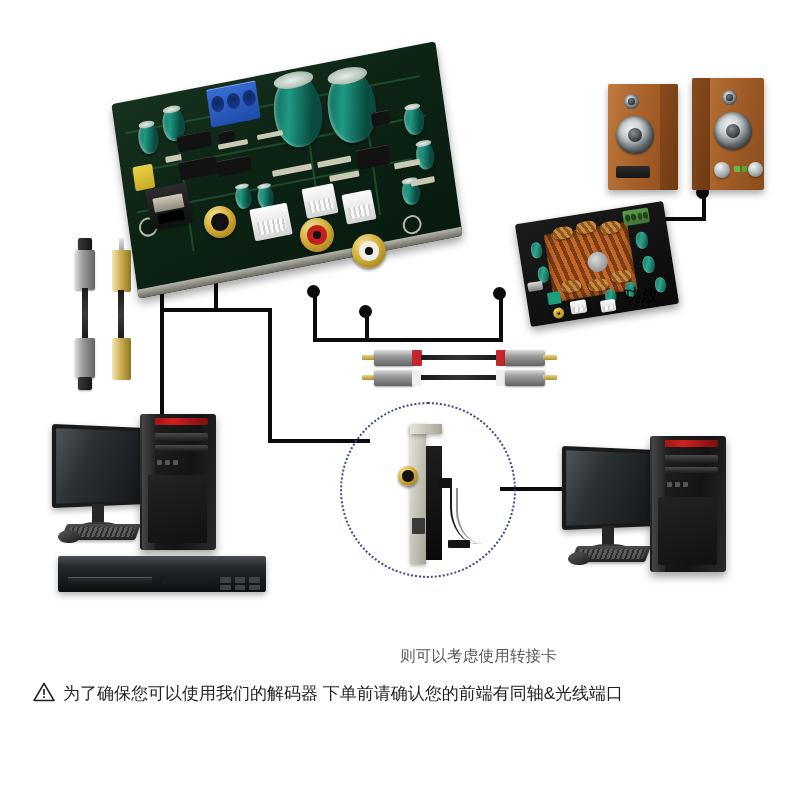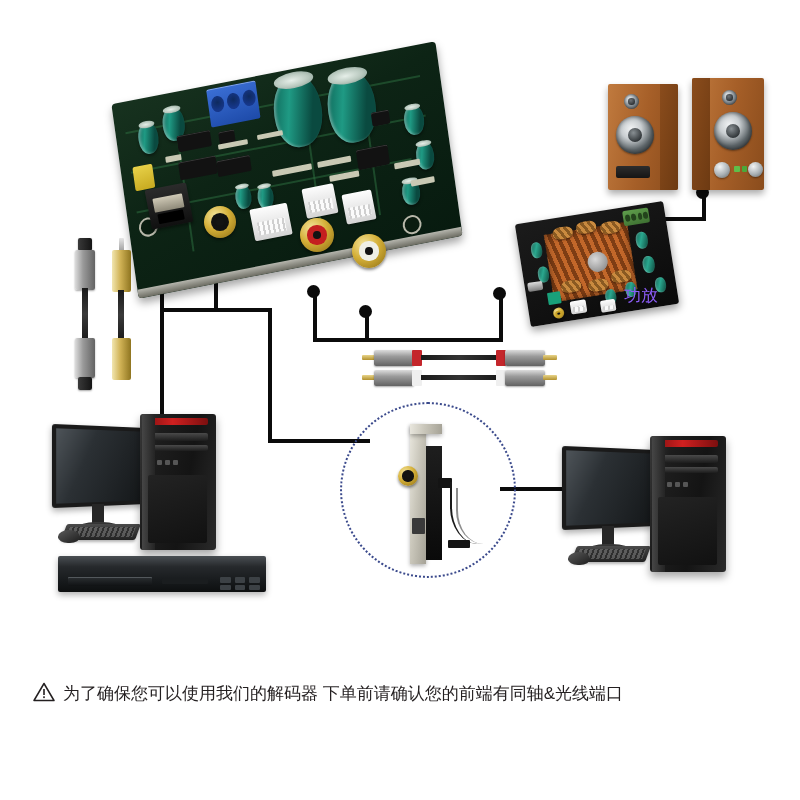--- a/index.html
+++ b/index.html
@@ -41,21 +41,21 @@
   }
   .note {
     position: absolute;
     color: #231f20;
     font-size: 17px;
     line-height: 27px;
     white-space: nowrap;
   }
   .label-cn {
     position: absolute;
-    color: #8b5cf6;
+    color: #000000;
     font-size: 17px;
     white-space: nowrap;
   }
   .warn-tri { position:absolute; }
 
   
   .dotcircle {
     position: absolute;
     border: 2px dotted #3b4a8c;
     border-radius: 50%;
@@ -565,20 +565,21 @@
           <b></b>
       </div>
       <div style="position:absolute; left:2%; top:0; width:18%; height:100%;
                   background: linear-gradient(90deg,#464646,#242424);"></div>
       <div style="position:absolute; left:10%; top:45%; width:78%; height:50%;
                   background: linear-gradient(160deg,#232323,#111); border-radius:2px;"></div>
     </div>
   </div>
 
 
+  <div class="caption" style="left:400px; top:645px;">则可以考虑使用转接卡</div>
 
   <div class="warn-tri" style="left:33px; top:682px;">
     <svg width="22" height="20" viewBox="0 0 22 20" aria-hidden="true">
       <polygon points="11,1.5 21,18.5 1,18.5" fill="none" stroke="#231f20" stroke-width="1.5" stroke-linejoin="round"></polygon>
       <rect x="10.2" y="7" width="1.6" height="6" fill="#231f20"></rect>
       <rect x="10.2" y="14.3" width="1.6" height="1.8" fill="#231f20"></rect>
     </svg>
   </div>
   <div class="note" style="left:63px; top:680px;">为了确保您可以使用我们的解码器  下单前请确认您的前端有同轴&amp;光线端口</div>
 

